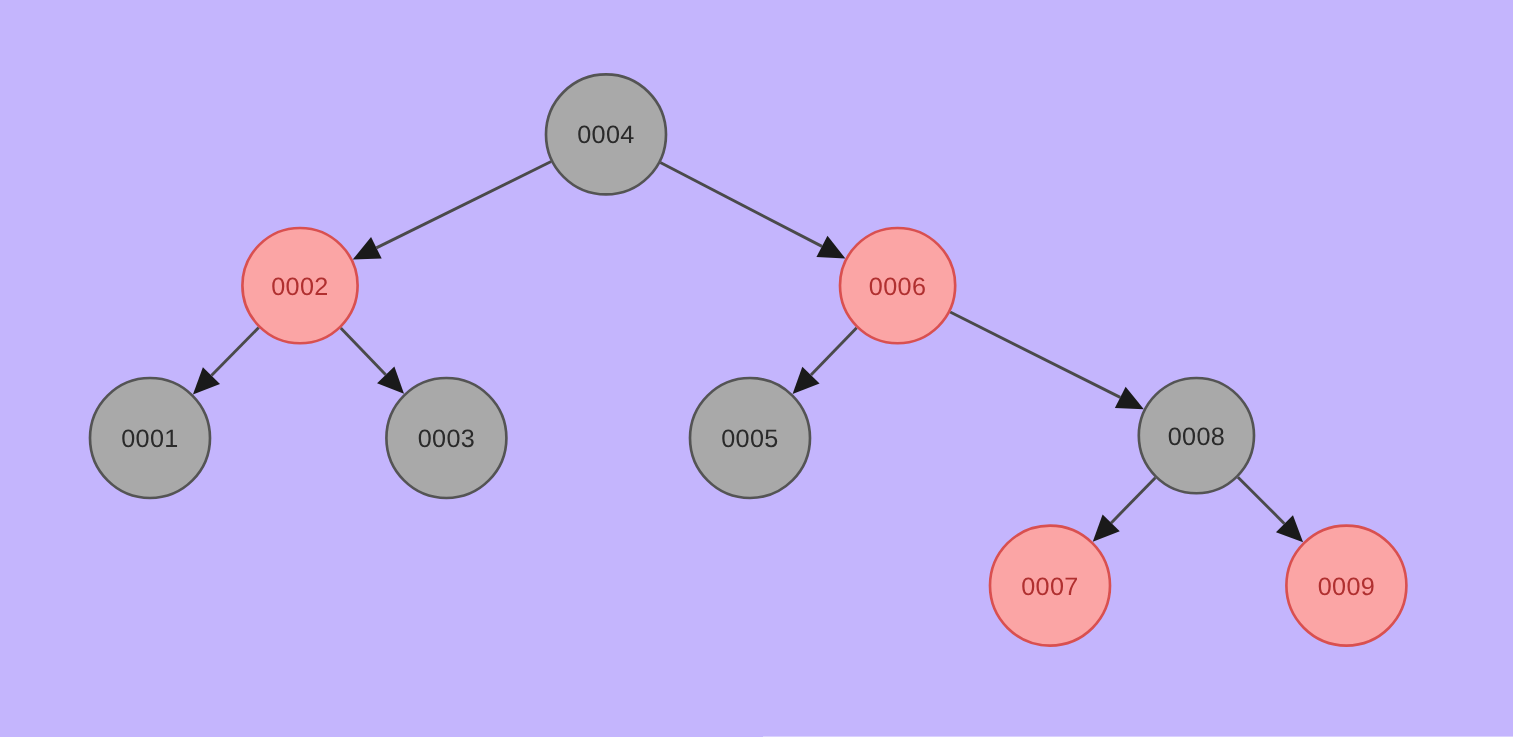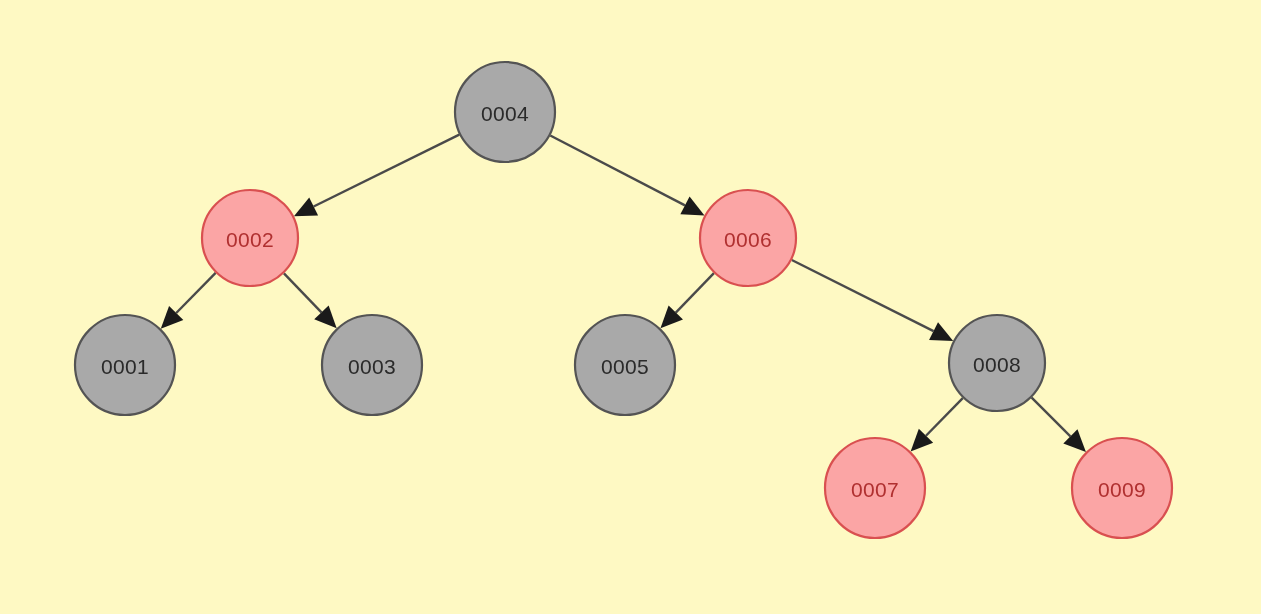--- a/index.html
+++ b/index.html
@@ -11,21 +11,21 @@
   body {
     width: 1261px;
     height: 614px;
     font-family: "Liberation Sans", sans-serif;
     overflow: hidden;
   }
   #tree-canvas {
     position: relative;
     width: 1261px;
     height: 614px;
-    background: #fef9c3;
+    background: #c4b5fd;
   }
   svg#graph {
     position: absolute;
     top: 0;
     left: 0;
     width: 1261px;
     height: 614px;
     display: block;
   }
   .node-circle {

